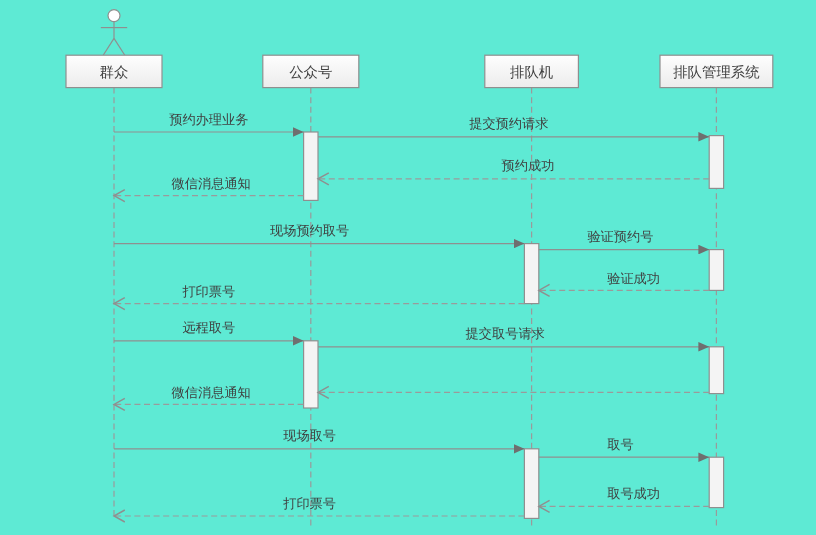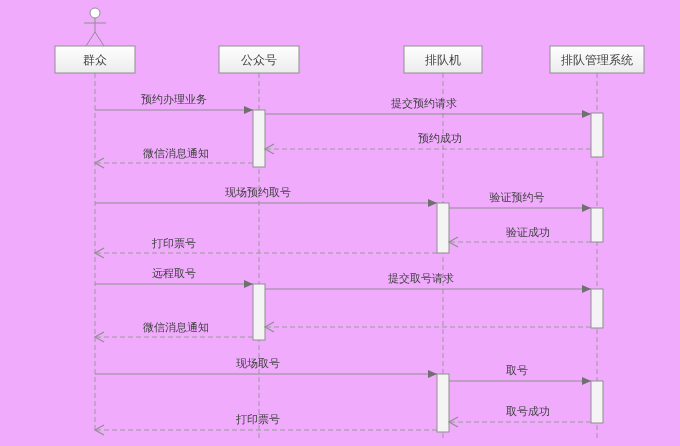--- a/index.html
+++ b/index.html
@@ -1,17 +1,17 @@
 <!DOCTYPE html>
 <html><head>
 <meta charset="utf-8">
 <style>
   html, body { margin: 0; padding: 0; background: #ffffff; }
   .canvas {
-    position: relative; width: 680px; height: 446px; background: #f0abfc;
+    position: relative; width: 680px; height: 446px; background: #5eead4;
     font-family: "DejaVu Sans", sans-serif;
   }
   svg text {
     font-family: "DejaVu Sans", sans-serif;
     fill: #3f3f3f;
   }
   .part-label { font-size: 12px; }
   .msg-label  { font-size: 11px; }
   .lifeline { stroke: #9a9a9a; stroke-width: 1; stroke-dasharray: 5 3; }
   .pbox     { fill: url(#boxGrad); stroke: #8f8f8f; stroke-width: 1; }

